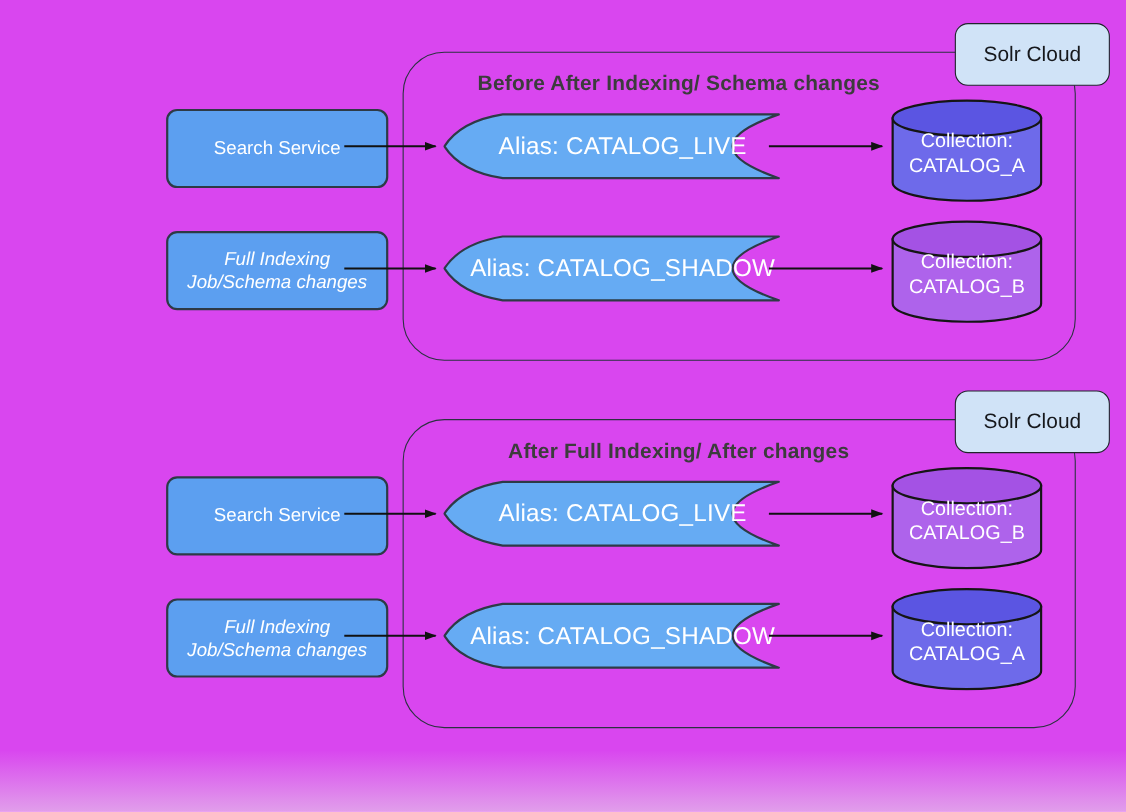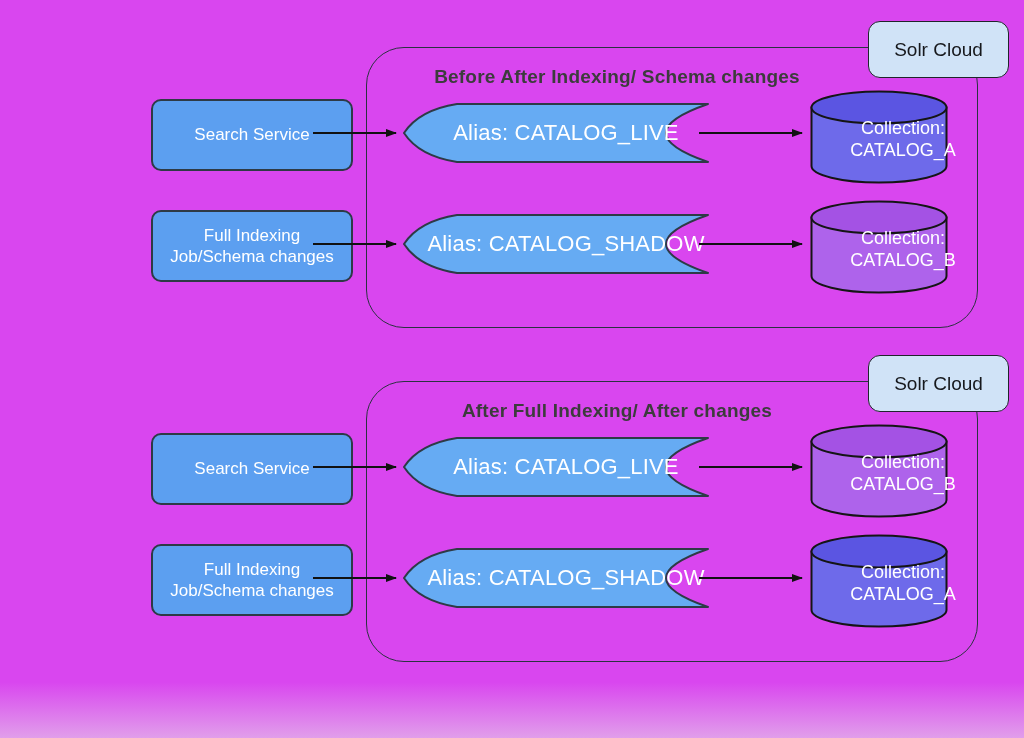--- a/index.html
+++ b/index.html
@@ -23,40 +23,39 @@
     text-align:center;font-size:19px;font-weight:bold;color:#3c3c3c;
     letter-spacing:0.2px;
   }
   .source-box{
     position:absolute;left:115px;width:198px;height:68px;z-index:3;
     border:2px solid #2e3a46;border-radius:10px;
     display:flex;align-items:center;justify-content:center;text-align:center;
     color:#fff;font-size:17px;line-height:1.25;white-space:pre-line;margin-left:36px;
   }
   .row1 .source-box{top:99px;}
-  .row2 .source-box{top:210px;}
+  .row2 .source-box{top:210px;font-style:italic;}
   .alias-wrap{position:absolute;left:403px;width:310px;height:62px;z-index:3;}
   .row1 .alias-wrap{top:102px;}
   .row2 .alias-wrap{top:213px;}
   .alias-wrap svg{position:absolute;left:0;top:0;}
   .alias-label{
     position:absolute;left:0;top:0;width:100%;height:100%;
     display:flex;align-items:center;justify-content:center;
     padding-left:16px;box-sizing:border-box;
     color:#fff;font-size:22px;letter-spacing:0.2px;white-space:nowrap;
   }
   .cyl-wrap{position:absolute;left:810px;width:138px;height:94px;z-index:3;}
   .row1 .cyl-wrap{top:90px;}
   .row2 .cyl-wrap{top:200px;}
   .cyl-wrap svg{position:absolute;left:0;top:0;}
   .cyl-label{
     position:absolute;left:0;top:28px;width:100%;
     text-align:center;color:#fff;font-size:18px;line-height:1.22;
     white-space:pre-line;
-    padding-left:24px;
   }
   .arrows{position:absolute;left:0;top:0;z-index:5;pointer-events:none;}
   .bottom-fade{
     position:absolute;left:0;bottom:0;width:1024px;height:56px;z-index:0;
     background:linear-gradient(to bottom, rgba(236,236,236,0), rgba(231,231,231,0.55));
   }
 </style>
 </head>
 <body>
 

